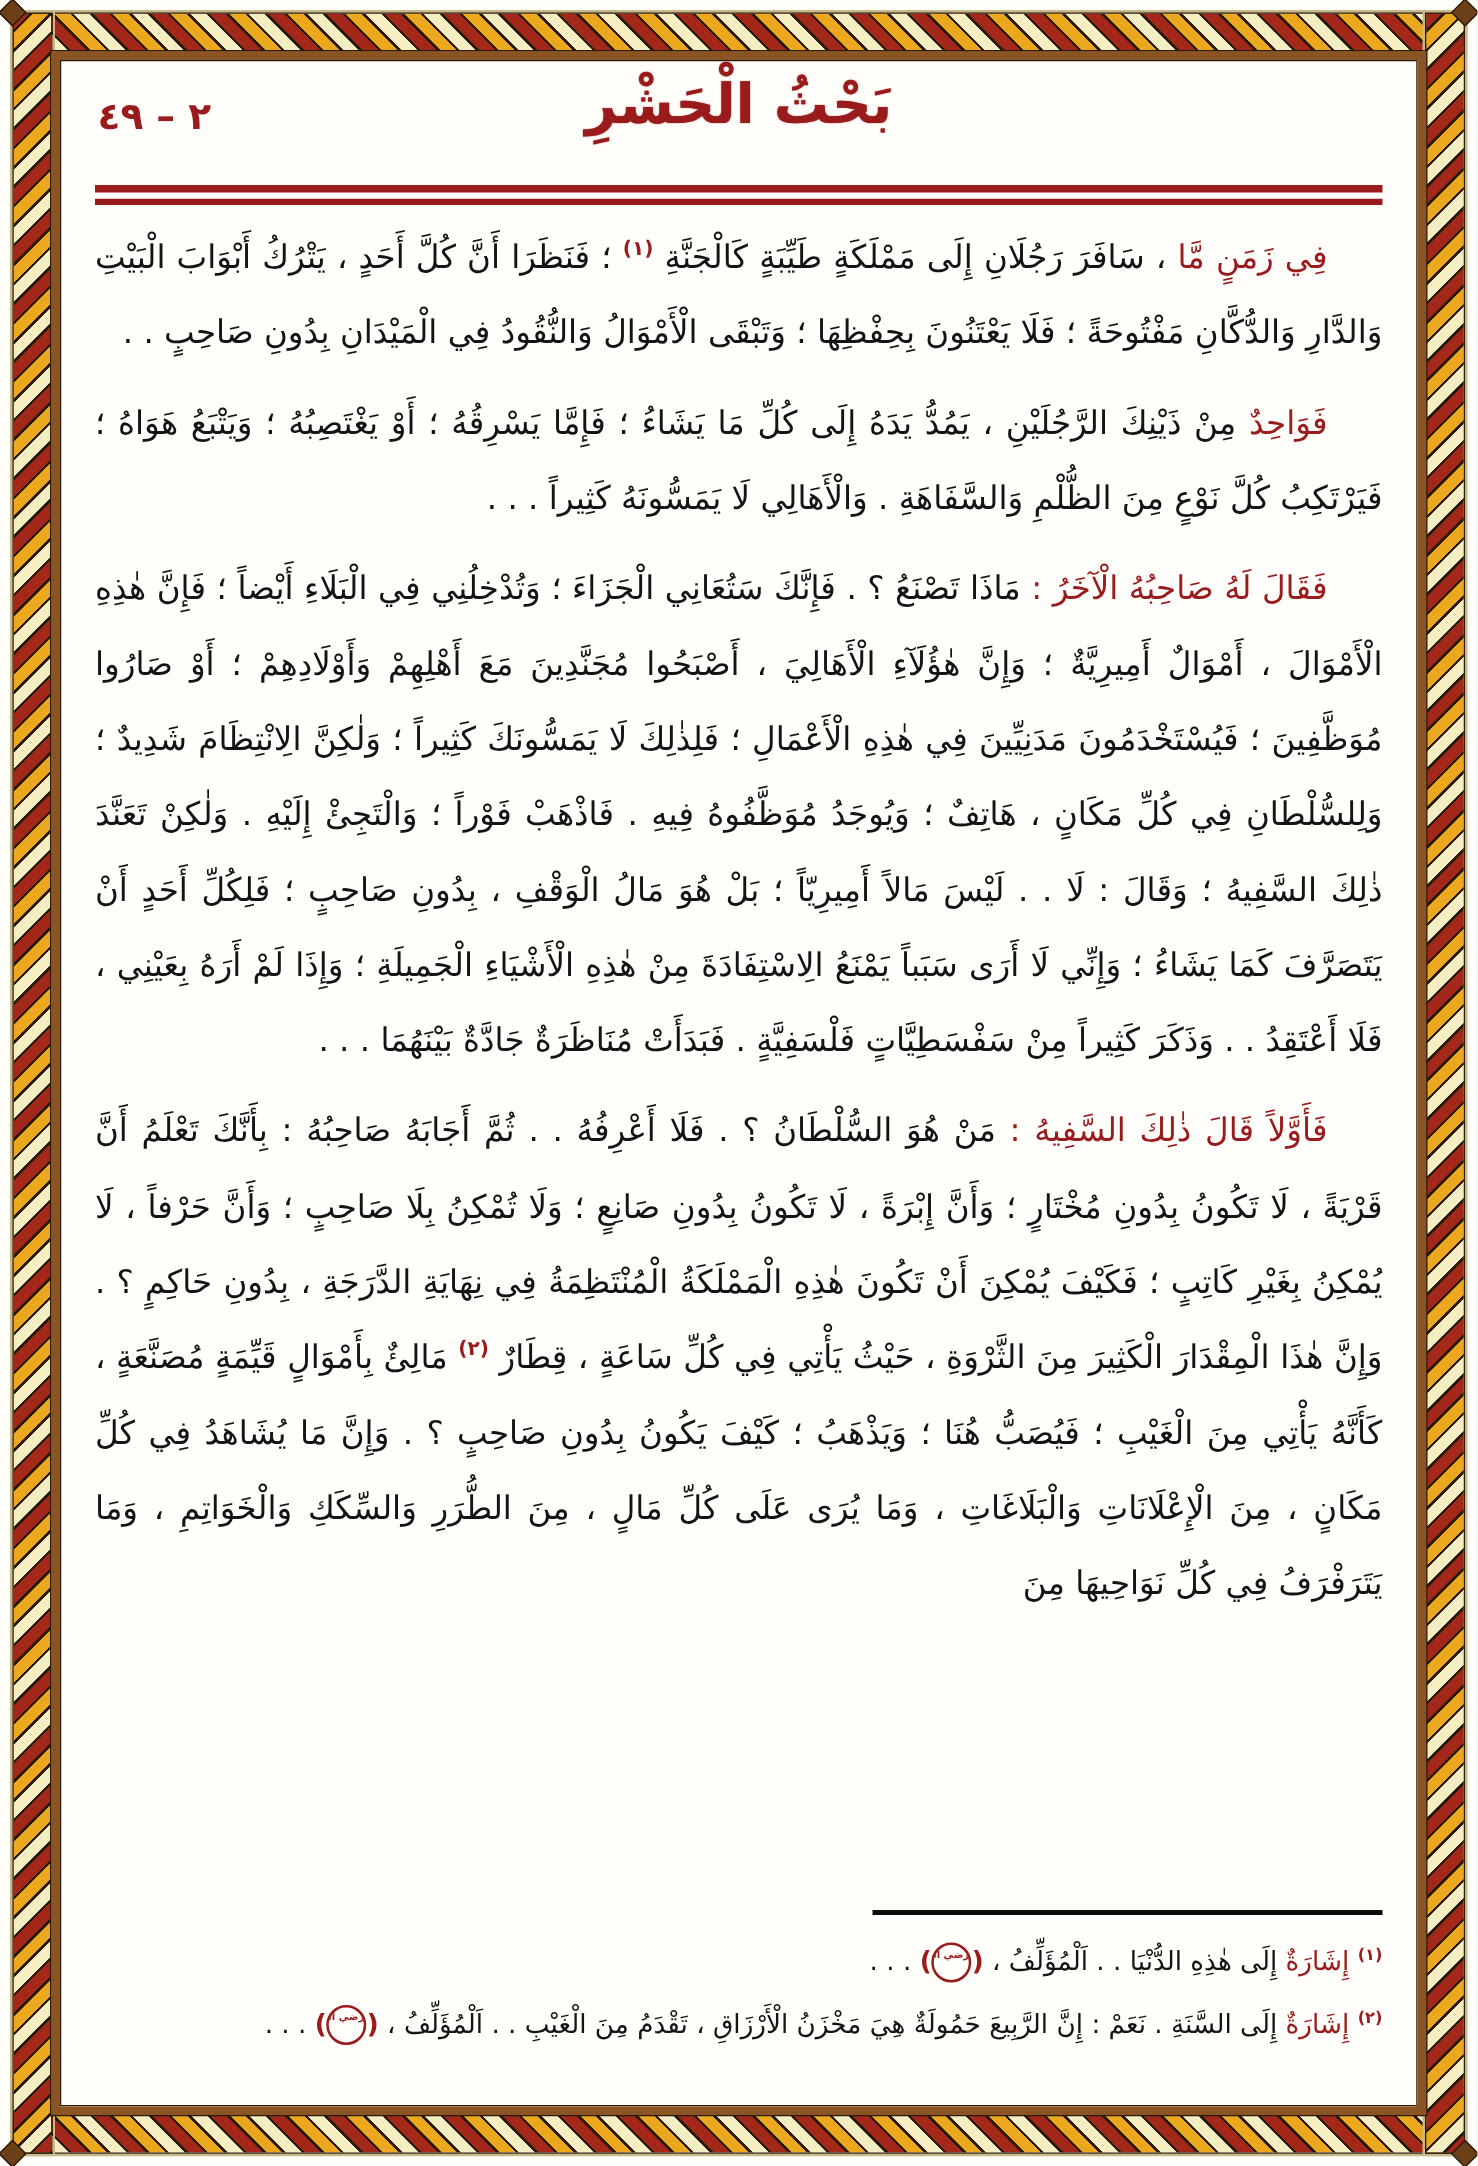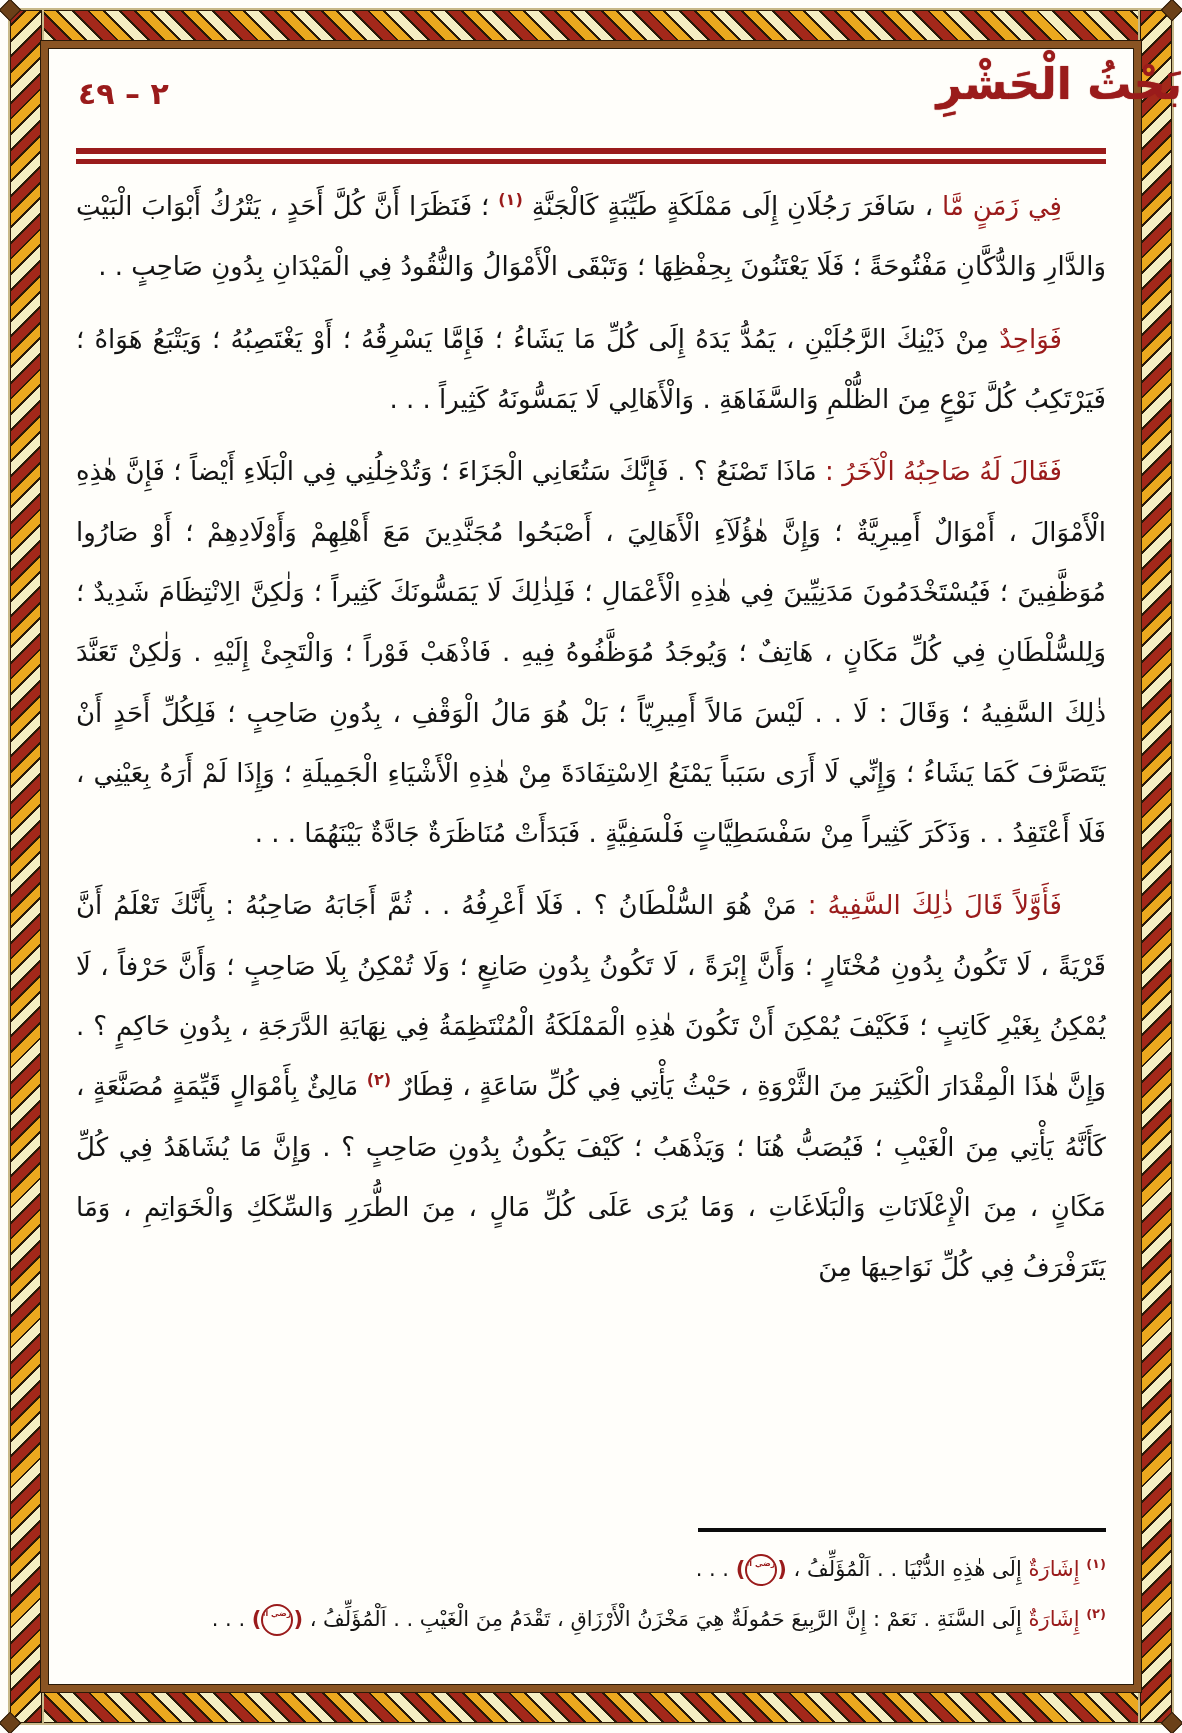--- a/index.html
+++ b/index.html
@@ -45,21 +45,21 @@
   .corner.tl{top:2px;left:2px;} .corner.tr{top:2px;right:2px;}
   .corner.bl{bottom:2px;left:2px;} .corner.br{bottom:2px;right:2px;}
 
   
   .page-number{
     position:absolute; top:76px; left:78px;
     color:var(--accent); font-size:30px; font-weight:bold;
     direction:rtl; letter-spacing:2px;
   }
   .page-title{
-    position:absolute; top:58px; left:0; right:0; text-align:right;
+    position:absolute; top:58px; left:0; right:0; text-align:center;
     color:var(--accent); font-size:44px; font-weight:bold; direction:rtl;
     text-shadow:0 0 1px #9a1b1b;
   }
   .title-rule{
     position:absolute; top:148px; left:76px; right:76px; height:5px;
     border-top:6px solid var(--accent); border-bottom:5px solid var(--accent);
   }
 
   
   .body-text{

